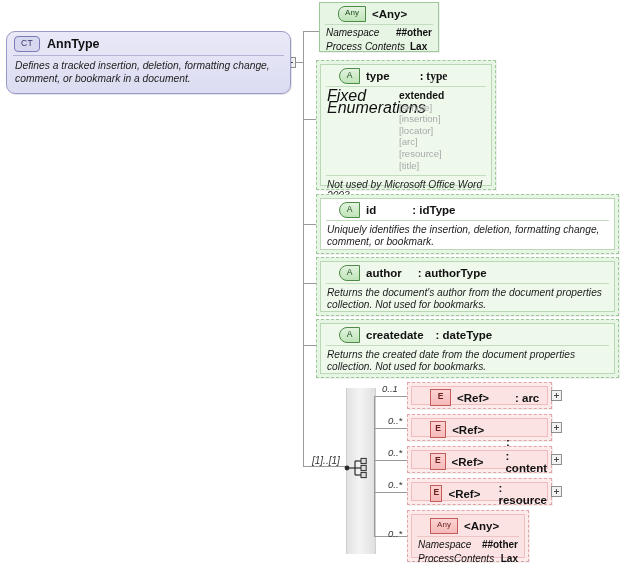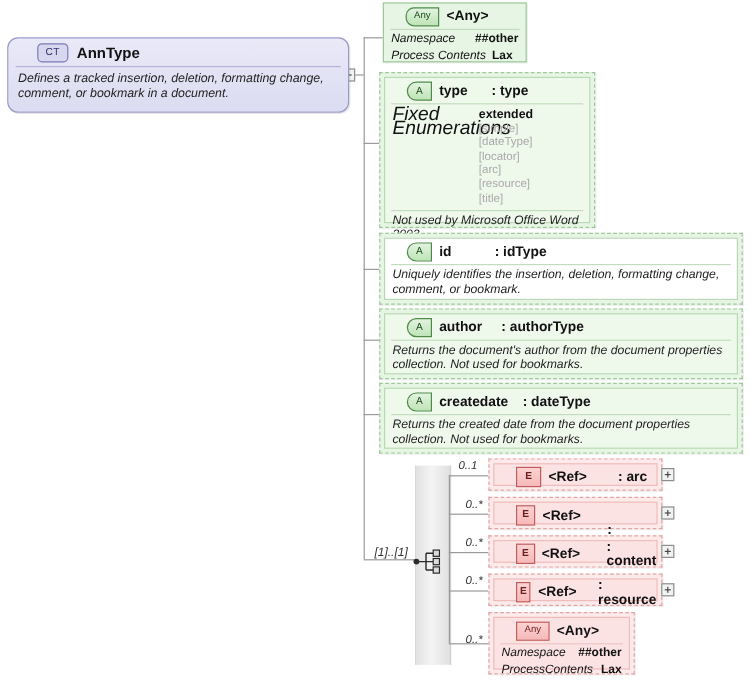--- a/index.html
+++ b/index.html
@@ -13,21 +13,21 @@
   
   .node{position:absolute;box-sizing:border-box;}
 
   
   .ct-box{
     left:6px;top:31px;width:285px;height:63px;
     border:1px solid #9a9ac8;border-radius:9px;
     background:linear-gradient(to bottom,#e9e9f8 0%,#dcdcf2 100%);
     box-shadow:1px 1px 0 rgba(0,0,0,.10);
   }
-  .ct-head{height:23px;display:flex;align-items:center;padding-left:24px;gap:7px;}
+  .ct-head{height:23px;display:flex;align-items:center;padding-left:7px;gap:7px;}
   .ct-badge{
     width:24px;height:14px;border:1px solid #7b7bb5;border-radius:4px;
     background:#d7d7ef;font-size:8.5px;line-height:12px;text-align:center;
     color:#33336b;font-family:"Liberation Sans",sans-serif;letter-spacing:.4px;
   }
   .ct-title{font-size:12.5px;font-weight:bold;color:#111;}
   .ct-rule{height:1px;background:#b3b3d8;margin:0 6px;}
   .ct-desc{
     padding:4px 9px 0 8px;font-style:italic;font-size:10.3px;
     line-height:12.5px;color:#222;
@@ -172,32 +172,32 @@
       <div class="k">Process Contents</div>
       <div class="v">Lax</div>
     </div>
   </div>
 
   <div class="node gbox" style="left:316px;top:60px;width:180px;height:130px;">
     <div class="gbox-inner">
       <div class="row-head">
         <div class="a-badge">A</div>
         <div class="nm">type</div>
-        <div class="tp" style="margin-left:14px;">: type</div>
+        <div class="tp" style="margin-left:24px;font-family:Liberation Serif, serif;">: type</div>
       </div>
       <div class="hr"></div>
       <div class="enum-wrap">
         <div>
           <div class="enum-lab">Fixed</div>
           <div class="enum-lab">Enumerations</div>
         </div>
         <div class="enum-vals">
           <div class="fixed">extended</div>
           <div class="opt">[simple]</div>
-          <div class="opt">[dateType]</div>
+          <div class="opt">[insertion]</div>
           <div class="opt">[locator]</div>
           <div class="opt">[arc]</div>
           <div class="opt">[resource]</div>
           <div class="opt">[title]</div>
         </div>
       </div>
       <div class="hr" style="margin-top:4px;"></div>
       <div class="note">Not used by Microsoft Office Word 2003.</div>
     </div>
   </div>

